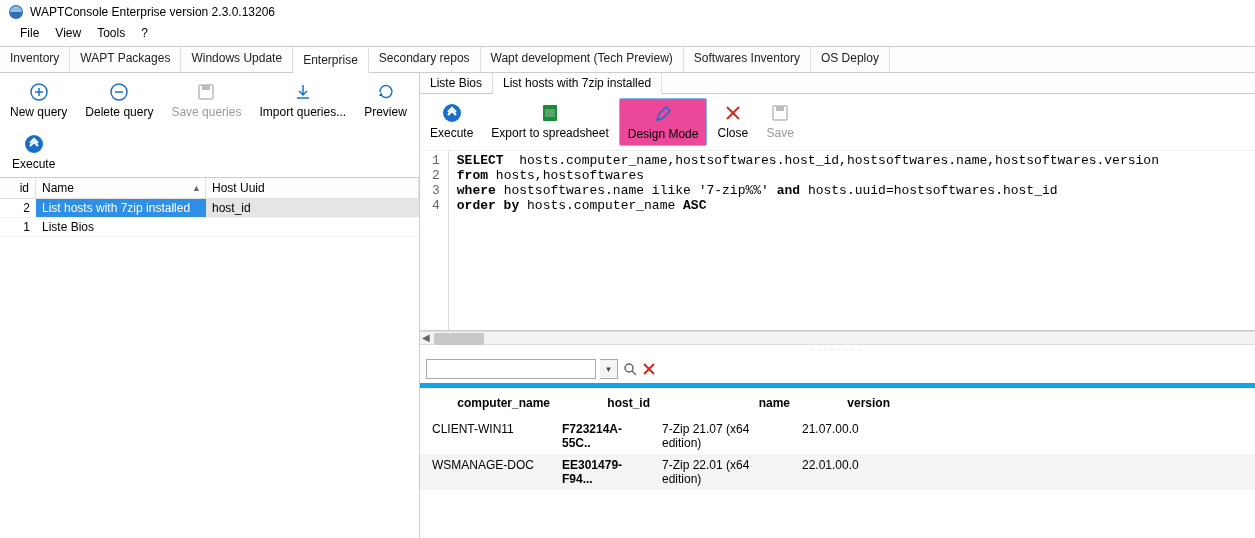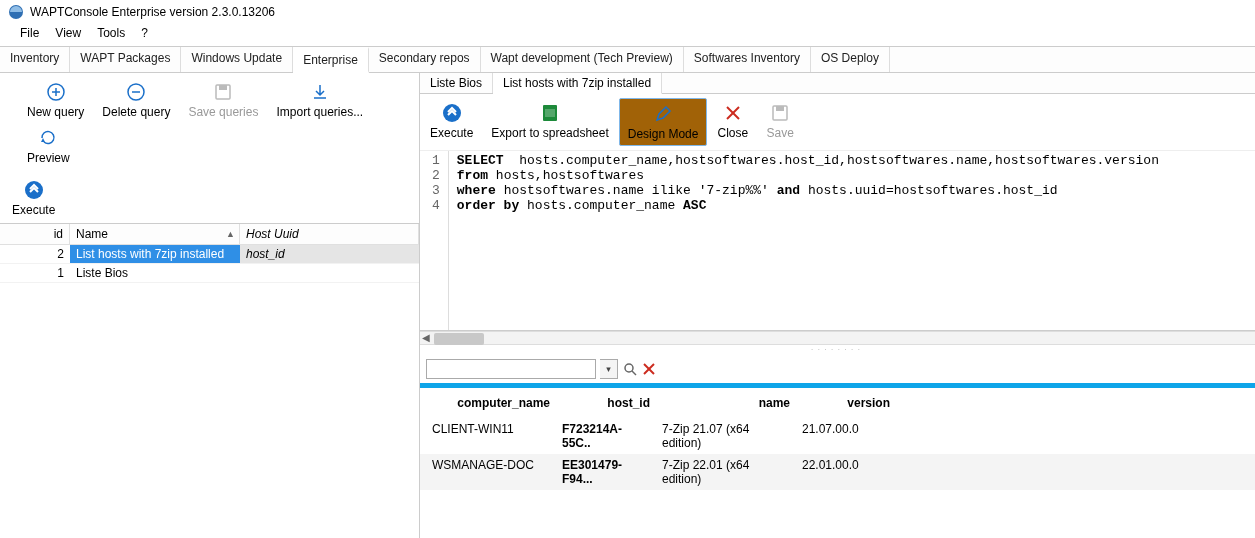--- a/index.html
+++ b/index.html
@@ -54,21 +54,21 @@
   }
   .left-panel {
     width: 420px;
     display: flex;
     flex-direction: column;
     border-right: 1px solid #ccc;
   }
   .toolbar {
     display: flex;
     flex-wrap: wrap;
-    padding: 4px 19px;
+    padding: 4px 2px;
     gap: 2px;
   }
   .tbtn {
     display: flex;
     flex-direction: column;
     align-items: center;
     justify-content: flex-start;
     padding: 4px 8px 2px 8px;
     min-width: 48px;
     cursor: default;
@@ -85,23 +85,23 @@
     border-top: 1px solid #ccc;
     border-bottom: 1px solid #e0e0e0;
     background: #fdfdfd;
     font-size: 12px;
   }
   .list-header .col {
     padding: 3px 6px;
     border-right: 1px solid #e0e0e0;
     position: relative;
   }
-  .col-id { width: 36px; text-align: right; margin-left: 34px; }
+  .col-id { width: 36px; text-align: right; }
   .col-name { width: 170px; }
-  .col-uuid { flex: 1; font-style: italic; }
+  .col-uuid { flex: 1; }
   .sort-tri {
     position: absolute; right: 4px; top: 5px; font-size: 9px; color: #666;
   }
   .list-body { flex: 0 0 auto; }
   .list-row {
     display: flex;
     border-bottom: 1px solid #f2f2f2;
   }
   .list-row .cell {
     padding: 2px 6px;
@@ -150,21 +150,21 @@
     display: flex;
     flex-direction: column;
     align-items: center;
     padding: 4px 8px;
     min-width: 44px;
     cursor: default;
   }
   .rbtn .ico { height:22px; display:flex; align-items:center; justify-content:center; margin-bottom:2px; }
   .rbtn .lbl { font-size:12px; }
   .rbtn.active {
-    background: #a16207;
+    background: #ec4899;
     border: 1px solid #7fb7e9;
     border-radius: 2px;
   }
   .rbtn.disabled .lbl { color:#999; }
   .editor-wrap {
     display: flex;
     flex: 0 0 180px;
     font-family: Consolas, "Courier New", monospace;
     font-size: 13px;
     border-bottom: 1px solid #ccc;

